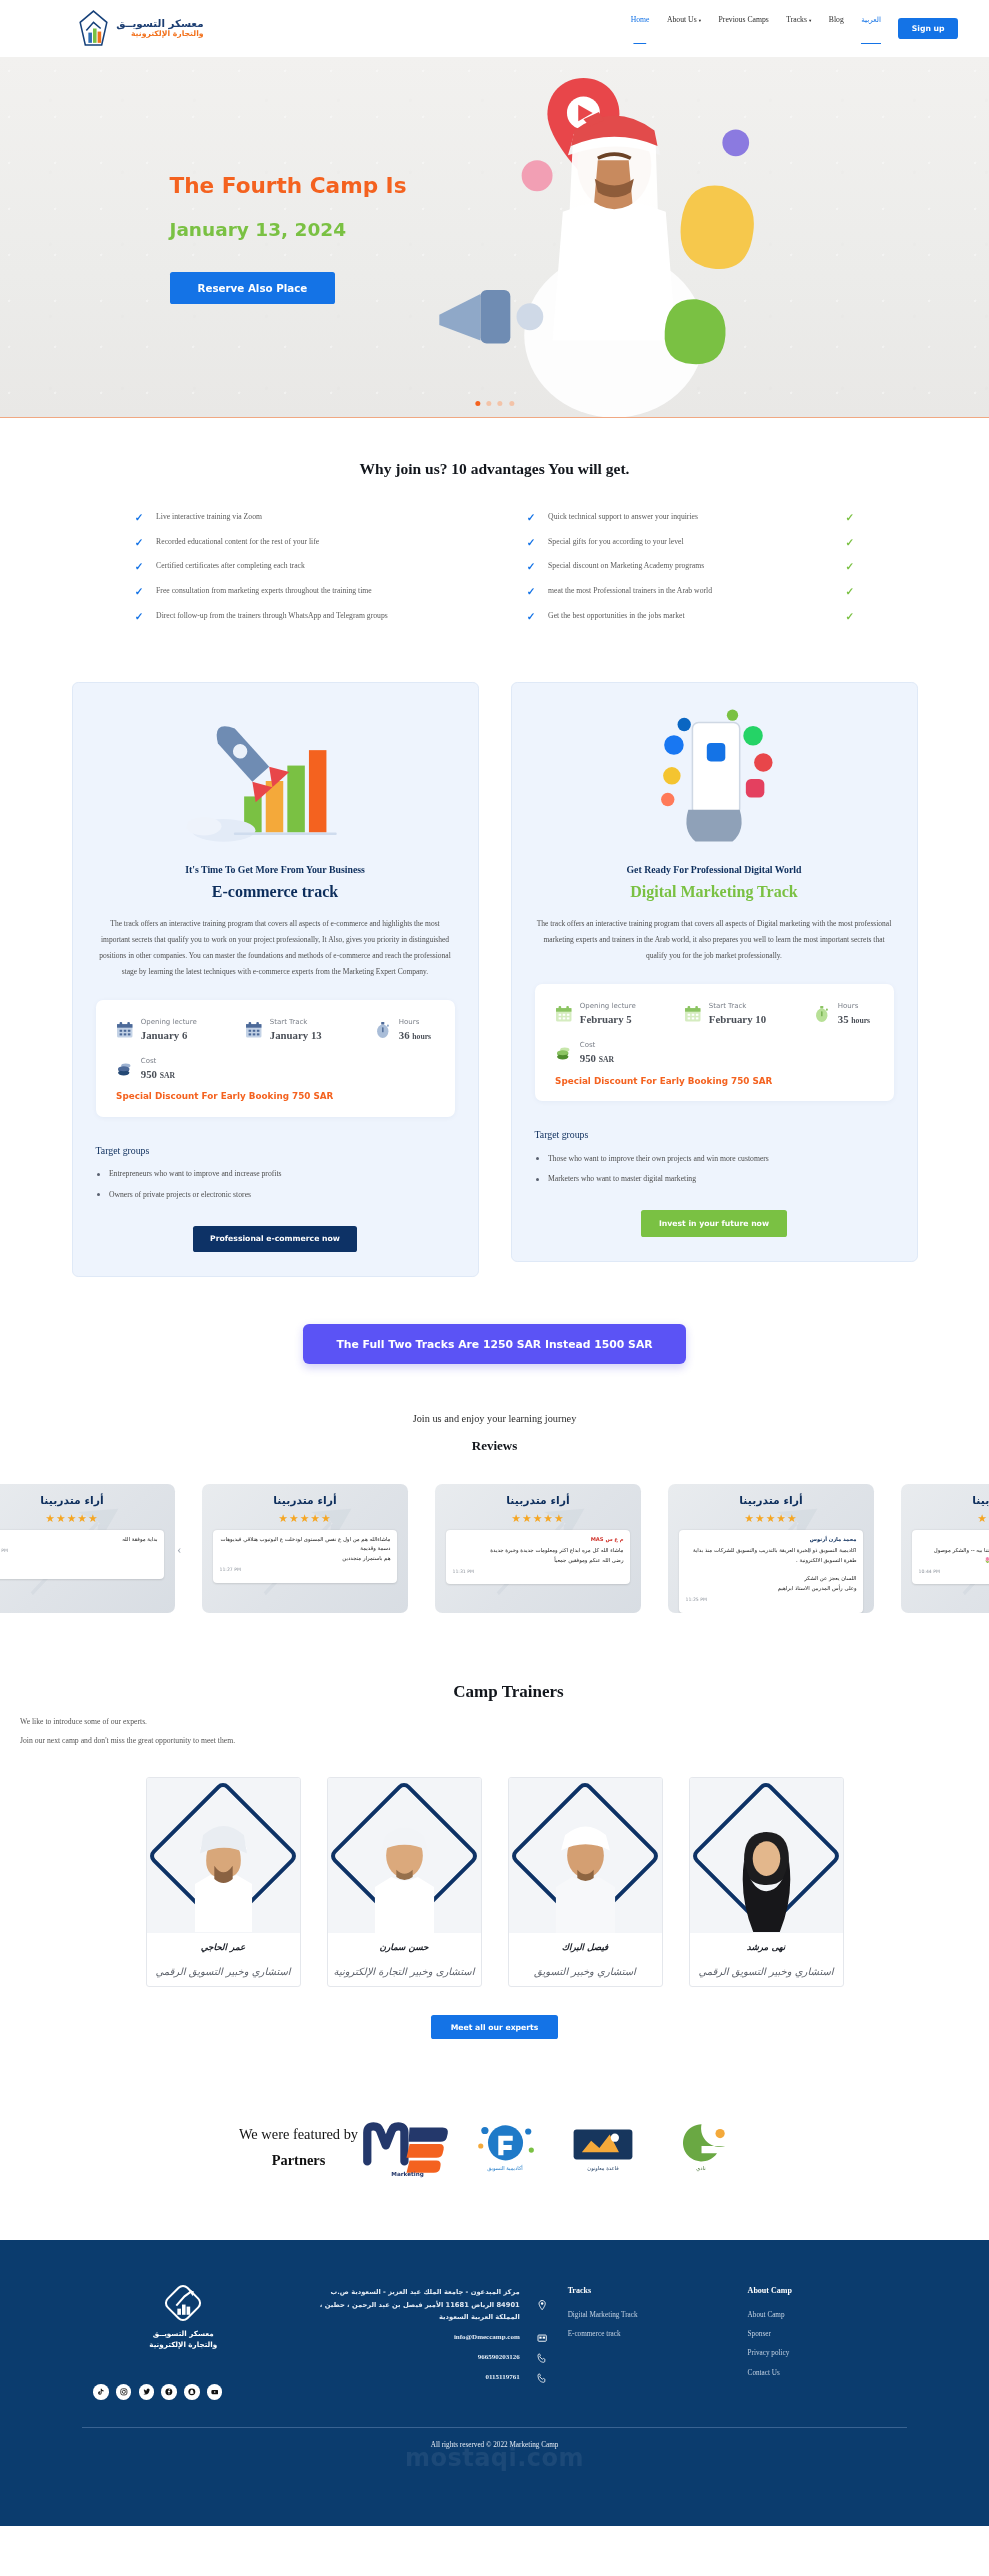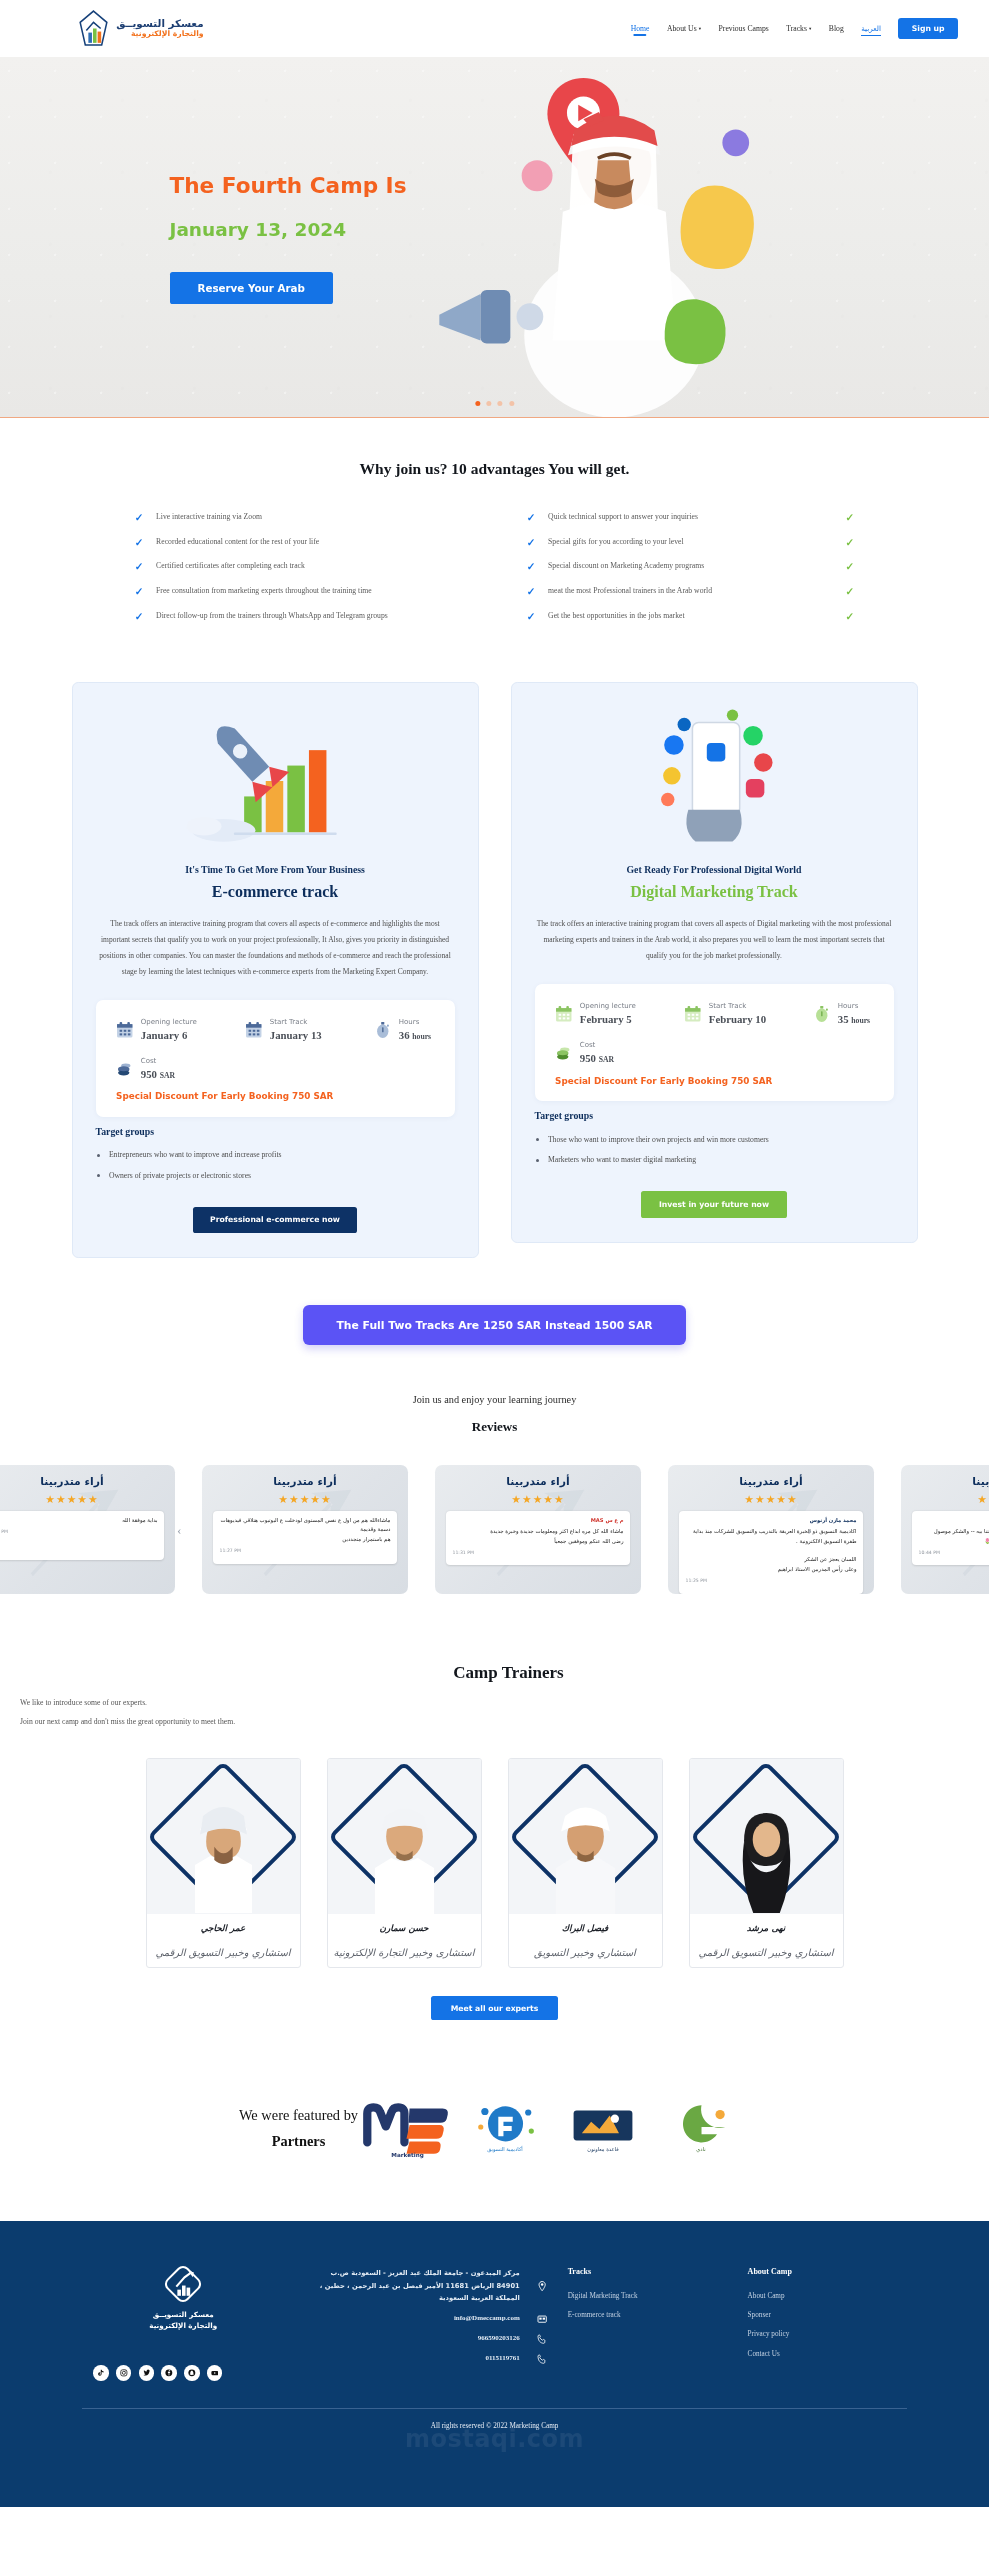--- a/index.html
+++ b/index.html
@@ -13,21 +13,21 @@
   .page{width:989px;position:relative;overflow:hidden;}
 
   
   .header{height:57px;background:#fff;display:flex;align-items:center;padding:0 31px;position:relative;z-index:20;}
   .brand{display:flex;align-items:center;gap:6.2px;margin-left:46px;}
   .brand-mark{width:33px;height:40px;position:relative;}
   .brand-text{display:flex;flex-direction:column;align-items:flex-end;line-height:1.15;font-family:"DejaVu Sans",sans-serif;}
   .brand-line1{font-size:10.3px;font-weight:bold;color:#1d3f73;letter-spacing:0.3px;}
   .brand-line2{font-size:7.7px;font-weight:bold;color:#f2711c;}
   .nav{margin-left:auto;display:flex;align-items:center;gap:17.5px;}
-  .nav a{font-size:7.7px;color:#2b2b2b;text-decoration:none;font-family:"Liberation Serif",serif;white-space:nowrap;position:relative;padding-bottom:1px;}
+  .nav a{font-size:7.7px;color:#2b2b2b;text-decoration:none;font-family:"Liberation Serif",serif;white-space:nowrap;position:relative;padding-bottom:18px;}
   .nav a.active{color:#1473e6;}
   .nav a.active::after{content:"";position:absolute;left:50%;transform:translateX(-50%);bottom:-2.1px;width:13.4px;height:1.5px;background:#1473e6;border-radius:1px;}
   .nav a.lang{color:#1473e6;font-family:"DejaVu Sans",sans-serif;font-size:7.2px;}
   .nav a.lang::after{content:"";position:absolute;left:0;bottom:-2.1px;width:100%;height:1px;background:#1473e6;}
   .caret{display:inline-block;margin-left:2.1px;font-size:4.6px;vertical-align:middle;}
   .signup-btn{background:#1473e6;color:#fff;font-family:"DejaVu Sans",sans-serif;font-size:7.7px;font-weight:600;
     padding:6.2px 13.4px;border:none;border-radius:3.1px;cursor:pointer;}
 
   
   .hero{height:361px;position:relative;overflow:hidden;
@@ -75,21 +75,21 @@
   .track-name.green{color:#7ac143;}
   .track-desc{font-size:7.5px;color:#4d4d4d;line-height:2.1;text-align:center;margin-top:15.5px;font-family:"Liberation Serif",serif;}
   .info-box{background:#fff;border-radius:7.2px;padding:17.5px 20.6px 15.5px;margin-top:20.6px;box-shadow:0 1px 5.2px rgba(20,60,120,.05);}
   .info-row{display:flex;gap:29px;}
   .info-cell{display:flex;align-items:flex-start;gap:7.2px;min-width:100px;}
   .info-ic{width:17.5px;height:17.5px;flex:0 0 17.5px;margin-top:3.1px;}
   .info-lbl{font-family:"DejaVu Sans",sans-serif;font-size:7px;color:#7a7f88;}
   .info-val{font-family:"Liberation Serif",serif;font-size:10.8px;font-weight:bold;color:#4a4f57;margin-top:3.1px;}
   .info-val small{font-size:7.7px;font-weight:bold;}
   .discount{font-family:"DejaVu Sans",sans-serif;font-weight:bold;font-size:8.8px;color:#f4621f;margin-top:11.3px;}
-  .tg-title{font-family:"Liberation Serif",serif;font-size:9.8px;font-weight:bold;color:#0d2e5c;margin-top:9px;}
+  .tg-title{font-family:"Liberation Serif",serif;font-size:9.8px;font-weight:normal;color:#0d2e5c;margin-top:28px;}
   .tg-list{margin-top:13.4px;list-style:none;}
   .tg-list li{font-family:"Liberation Serif",serif;font-size:7.7px;color:#4d4d4d;margin-bottom:11.3px;padding-left:13.4px;position:relative;}
   .tg-list li::before{content:"";position:absolute;left:1px;top:3.6px;width:3.1px;height:3.1px;border-radius:50%;background:#5a6170;}
   .track-btn{display:block;margin:27px auto 0;border:none;border-radius:2.6px;color:#fff;
     font-family:"DejaVu Sans",sans-serif;font-weight:bold;font-size:7.7px;padding:8.8px 17.5px;cursor:pointer;}
   .track-btn.navy{background:#0d3266;}
   .track-btn.lime{background:#7ac143;}
 
   
   .bundle-wrap{display:flex;justify-content:center;padding:42px 0 0;}
@@ -200,21 +200,21 @@
   </header>
 
   <section class="hero">
     <div class="hero-noise"></div>
     <div class="hero-inner">
       <div class="hero-copy">
         <h1 class="hero-title">
           <span>The Fourth Camp Is</span><br>
         </h1>
         <div class="hero-date">January 13, 2024</div>
-        <button class="hero-cta">Reserve Your Arab</button>
+        <button class="hero-cta">Reserve Also Place</button>
       </div>
       <div class="hero-art">
         <svg viewBox="0 0 820 700" width="422" height="361">
 
           <g transform="translate(300,40)">
             <path d="M70 0 C110 0 140 30 140 70 C140 120 70 190 70 190 C70 190 0 120 0 70 C0 30 30 0 70 0Z" fill="#e8464a"></path>
             <circle cx="70" cy="68" r="32" fill="#fff"></circle>
             <path d="M60 52 l28 16 -28 16z" fill="#e8464a"></path>
           </g>
 

